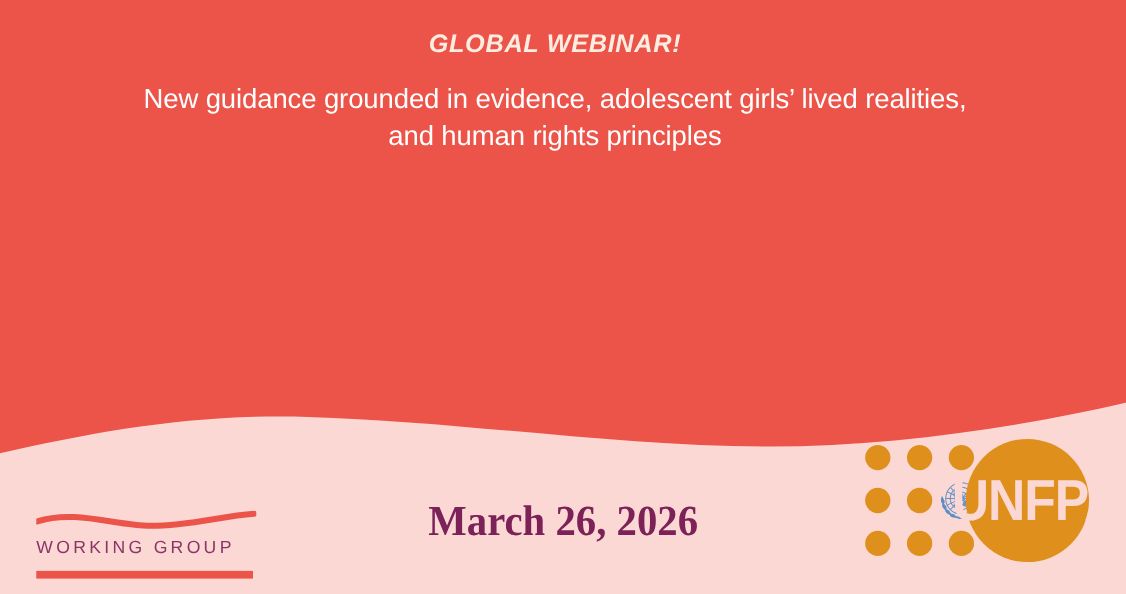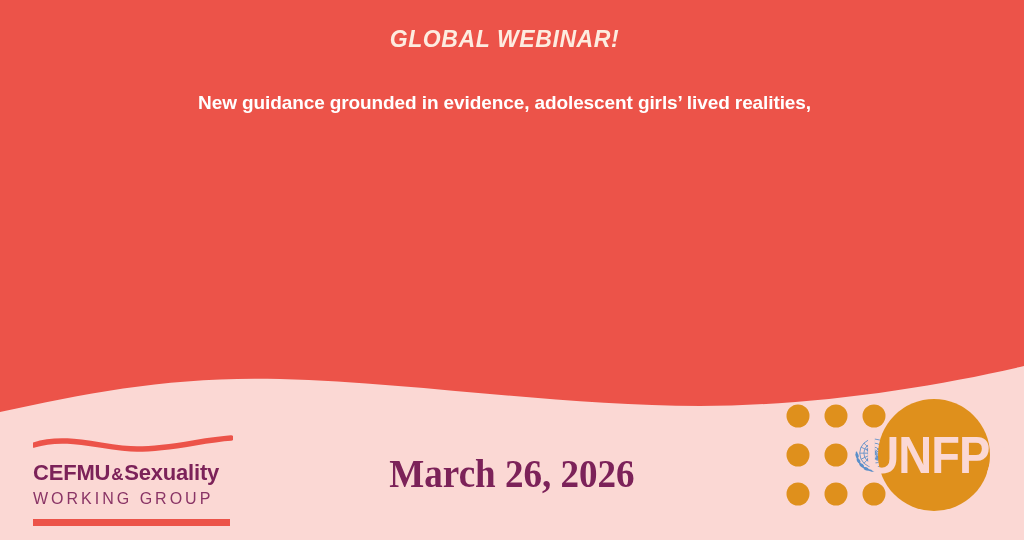--- a/index.html
+++ b/index.html
@@ -51,24 +51,24 @@
     line-height: 1.0;
   }
   .headline .hl-line {
     display: block;
     font-size: 51px;
     letter-spacing: -0.3px;
     transform: scaleX(0.93);
     padding: 3px 0;
   }
   .subtitle {
-    margin: 16px;
+    margin: 0;
     padding-top: 21px;
-    font-size: 19px;
-    font-weight: bold;
+    font-size: 25px;
+    font-weight: normal;
     color: #ffffff;
     line-height: 1.34;
     letter-spacing: -0.1px;
   }
   .subtitle .sub-line { display: block; }
 
   
   .bottom-band {
     position: absolute;
     left: 0; bottom: 0;
@@ -150,30 +150,30 @@
     <path d="M0,412 C 90,392 175,376 280,379 C 420,383 560,406 700,406
              C 810,406 930,388 1024,366 L1024,540 L0,540 Z" fill="#fbd8d4"></path>
   </svg>
 
   <div class="top-content">
     <p class="eyebrow">GLOBAL WEBINAR!</p>
 
 
     <p class="subtitle">
       <span class="sub-line">New guidance grounded in evidence, adolescent girls’ lived realities,</span>
+      <span class="sub-line">and human rights principles</span>
     </p>
   </div>
 
   <div class="bottom-band">
 
     <div class="cefmu-logo">
       <svg class="cefmu-wave" viewBox="0 0 200 22">
         <path d="M1,10 C 35,-1 72,14 104,14 C 140,14 168,5 198,3" stroke="#ec5349" stroke-width="5.5" fill="none" stroke-linecap="round"></path>
       </svg>
-      <p class="cefmu-line1"><span>CEFMU</span><span class="cefmu-amp">&amp;</span><span>Sexuality</span></p>
       <p class="cefmu-line2">WORKING GROUP</p>
       <div class="cefmu-bar"></div>
     </div>
 
     <div class="event-date">March 26, 2026</div>
 
     <div class="unfpa-logo">
       <svg class="unfpa-svg" viewBox="0 0 222 116">
         <defs>
           <clipPath id="dotclip">

